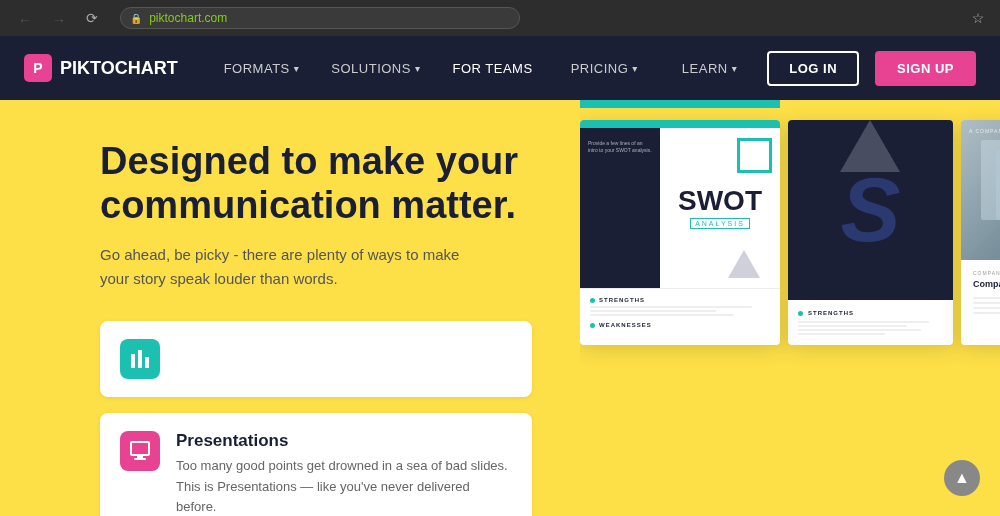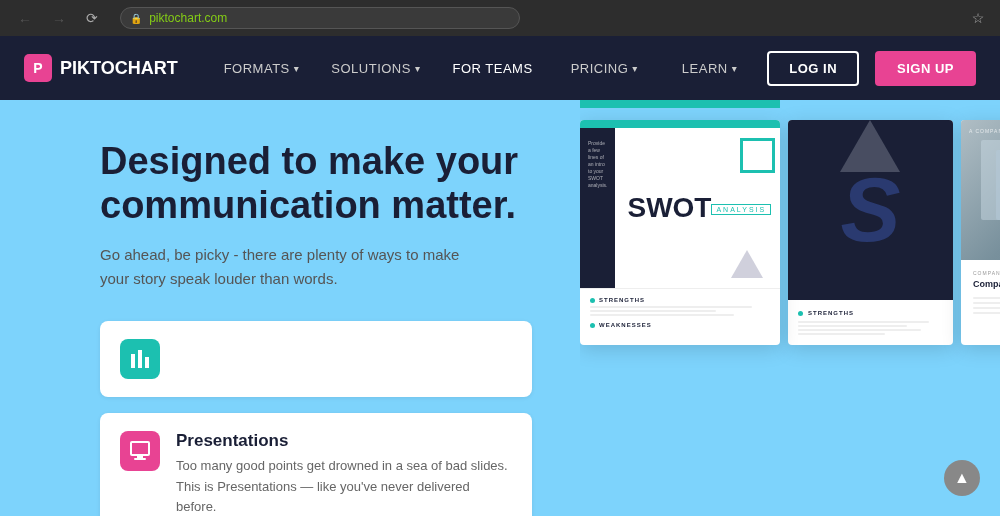--- a/index.html
+++ b/index.html
@@ -124,21 +124,21 @@
       font-weight: 700;
       cursor: pointer;
       text-transform: uppercase;
       letter-spacing: 0.5px;
     }
 
     
     .main-content {
       display: flex;
       height: calc(516px - 36px - 64px);
-      background: #7dd3fc;
+      background: #fde047;
       overflow: hidden;
     }
 
     .left-panel {
       width: 580px;
       padding: 40px 48px 20px 100px;
       flex-shrink: 0;
     }
 
     .headline {
@@ -248,21 +248,21 @@
     }
     .swot-small-text {
       color: rgba(255,255,255,0.6);
       font-size: 5px;
       line-height: 1.4;
     }
     .swot-right-col {
       flex: 1;
       padding: 12px;
       display: flex;
-      flex-direction: row;
+      flex-direction: column;
       align-items: center;
       justify-content: center;
       position: relative;
     }
     .swot-title-big {
       font-size: 28px;
       font-weight: 900;
       color: #1a1f36;
       line-height: 1;
     }

